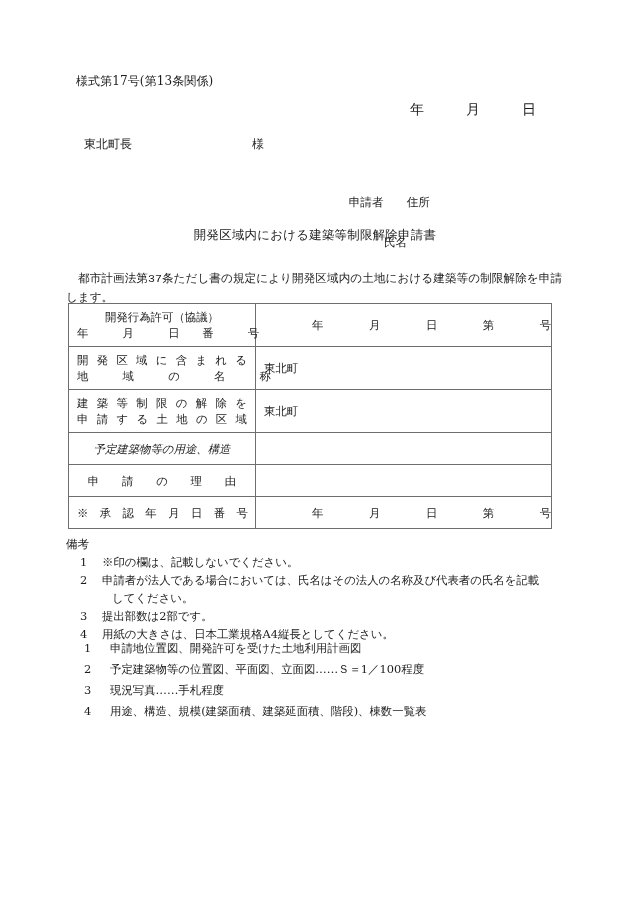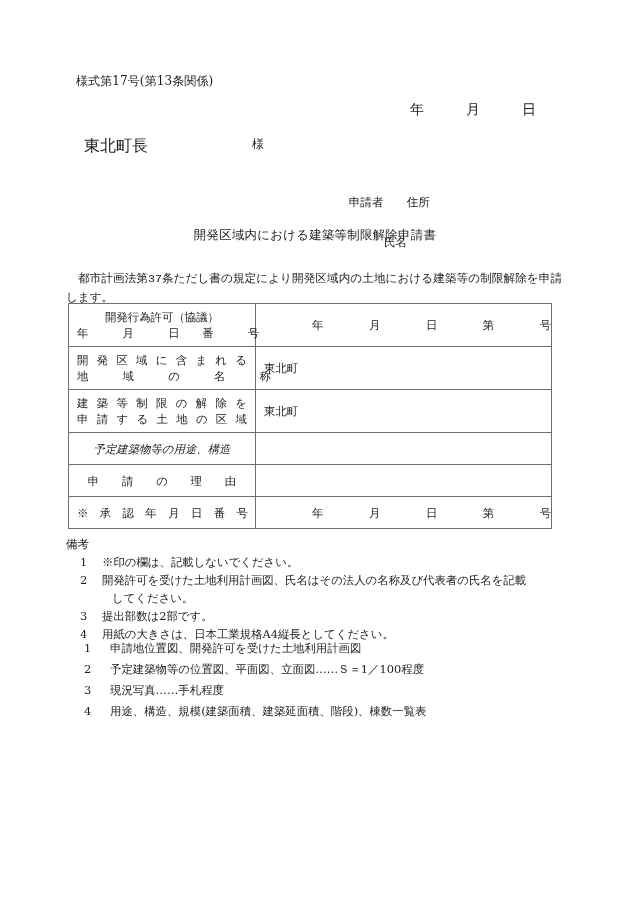--- a/index.html
+++ b/index.html
@@ -30,21 +30,21 @@
     left: 76px; top: 73px;
     font-size: 12px;
     letter-spacing: 0.1px;
   }
   #date-line-top {
     left: 410px; top: 101px;
     font-size: 14px;
   }
   #addressee {
     left: 84px; top: 136px;
-    font-size: 16px;
+    font-size: 12px;
   }
   #addressee-honorific {
     left: 252px; top: 136px;
     font-size: 12px;
   }
   #applicant-block {
     left: 334px; top: 172px;
     font-size: 11.6px;
     line-height: 20px;
   }
@@ -251,21 +251,21 @@
   <div id="notes-wrap">
     <div id="notes-heading">備考</div>
 
     <div class="note-item">
       <span class="note-num">1</span>
       <span class="note-text">※印の欄は、記載しないでください。</span>
     </div>
 
     <div class="note-item">
       <span class="note-num">2</span>
-      <span class="note-text">開発許可を受けた土地利用計画図、氏名はその法人の名称及び代表者の氏名を記載</span>
+      <span class="note-text">申請者が法人である場合においては、氏名はその法人の名称及び代表者の氏名を記載</span>
     </div>
     <div class="note-cont">してください。</div>
 
     <div class="note-item">
       <span class="note-num">3</span>
       <span class="note-text">提出部数は2部です。</span>
     </div>
 
     <div class="note-item">
       <span class="note-num">4</span>

